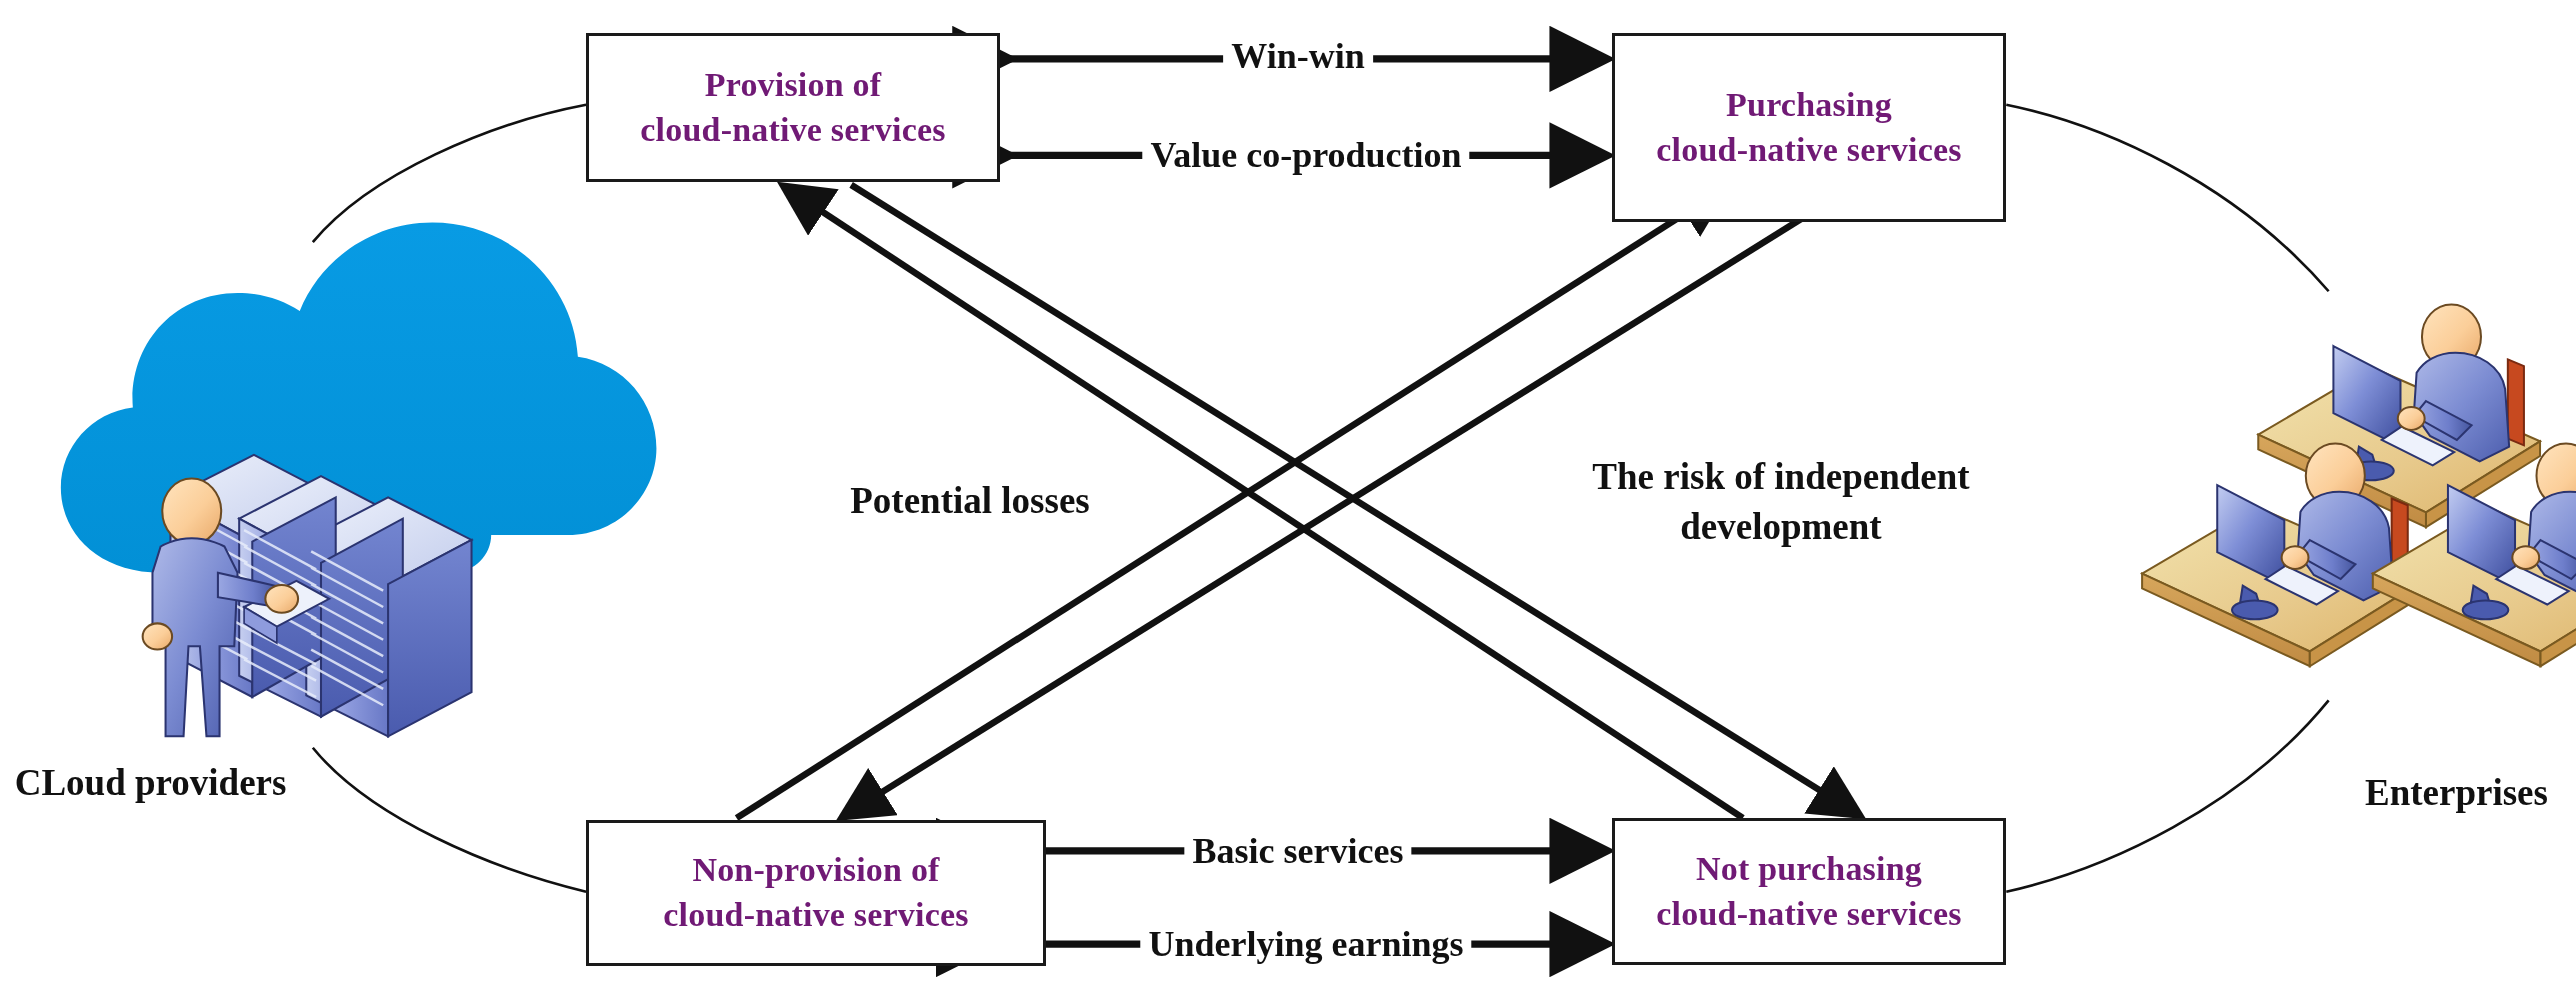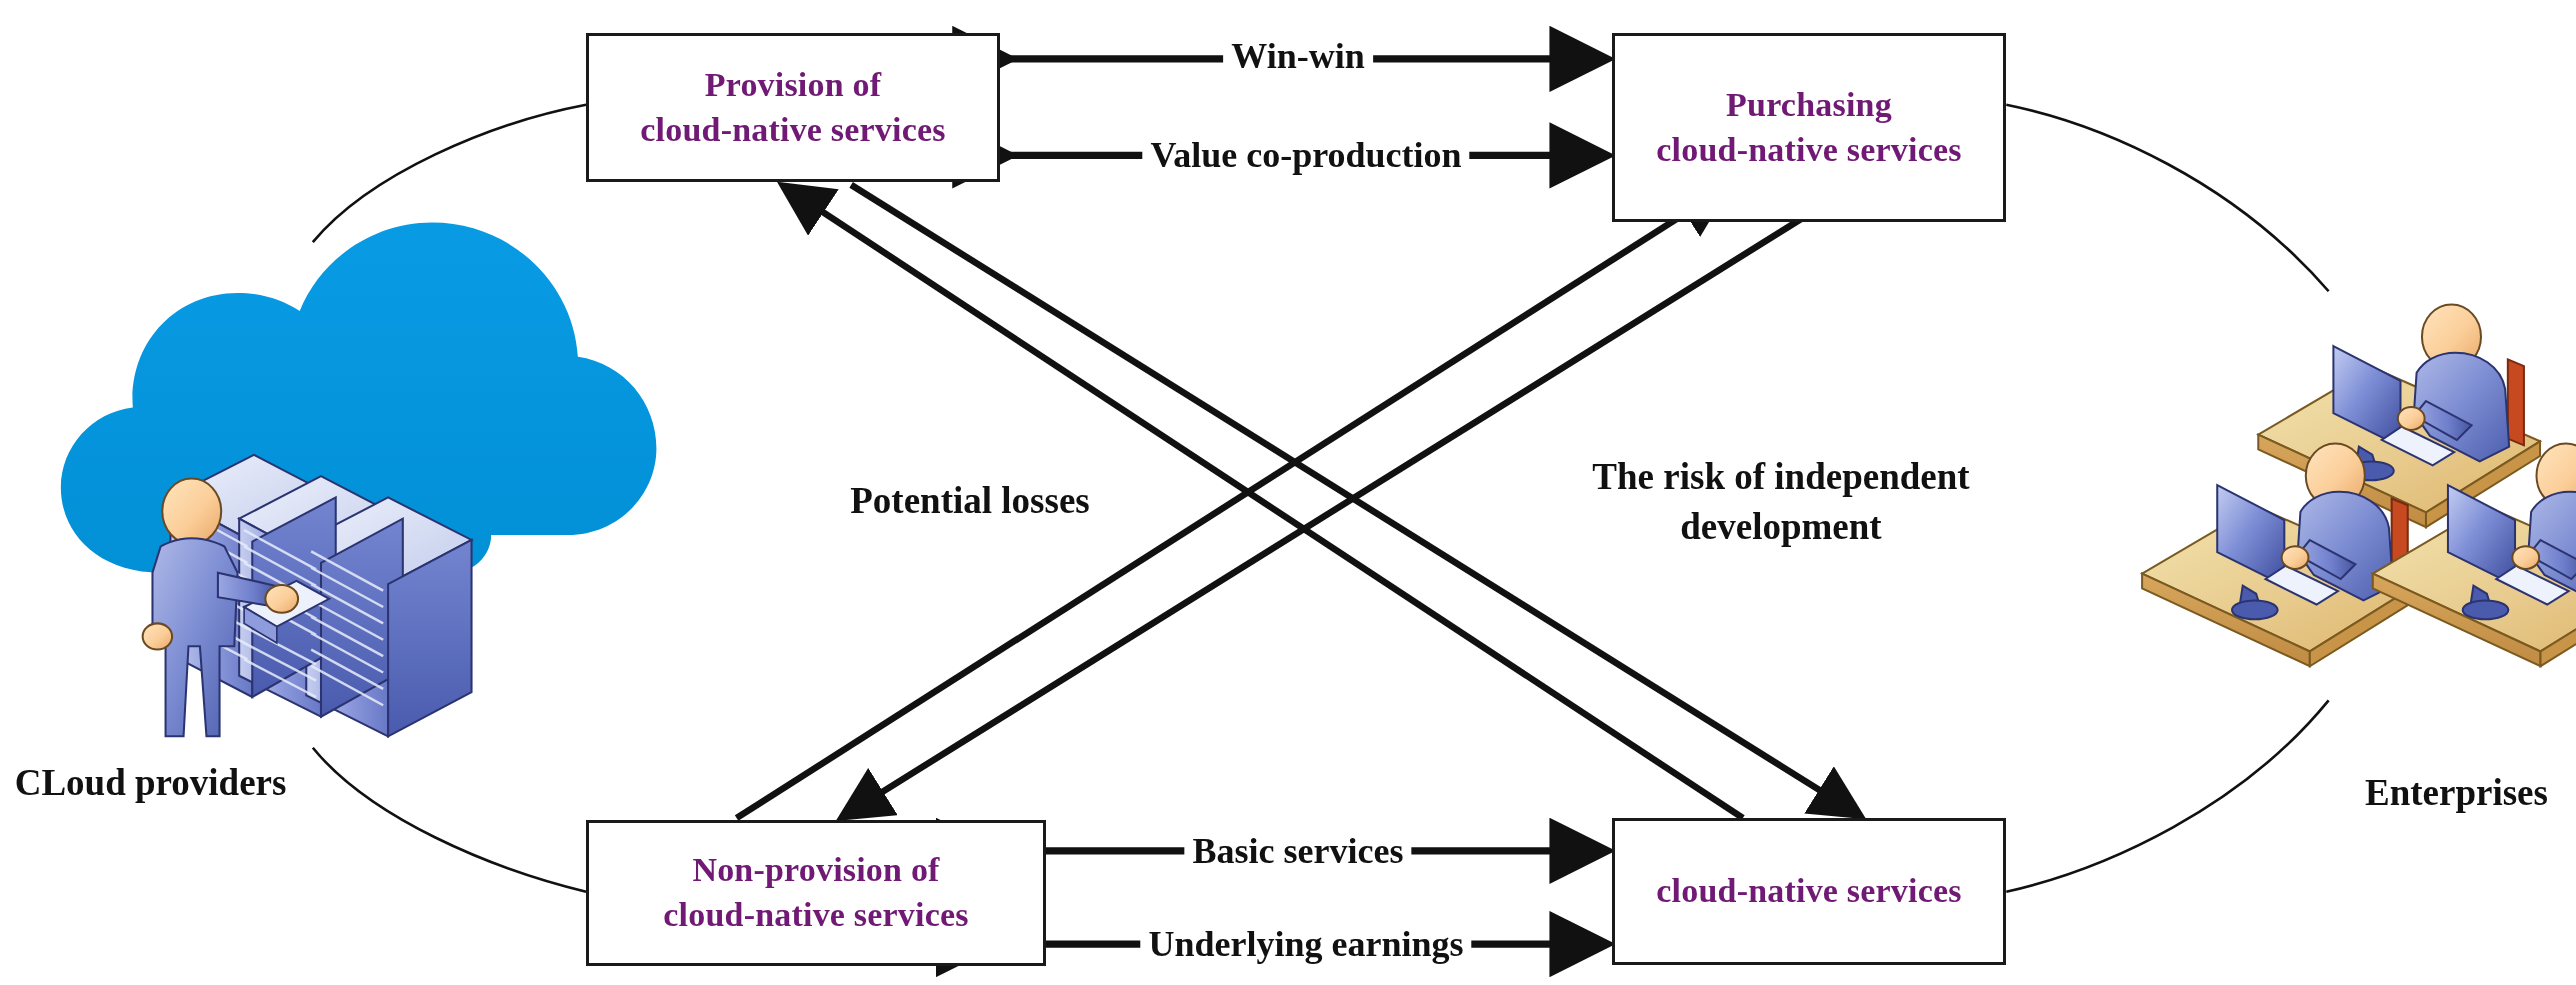--- a/index.html
+++ b/index.html
@@ -336,20 +336,21 @@
 
   <div class="node-box" id="box-bl">
     <span>
       <span class="l1">Non-provision of</span>
       <span class="l2">cloud-native services</span>
     </span>
   </div>
 
   <div class="node-box" id="box-br">
     <span>
+      <span class="l1">Not purchasing</span>
       <span class="l2">cloud-native services</span>
     </span>
   </div>
 
   <div class="edge-label" id="lbl-winwin">Win-win</div>
   <div class="edge-label" id="lbl-valuecop">Value co-production</div>
   <div class="edge-label" id="lbl-basic">Basic services</div>
   <div class="edge-label" id="lbl-underly">Underlying earnings</div>
 
   <div class="center-label" id="lbl-potential">Potential losses</div>

